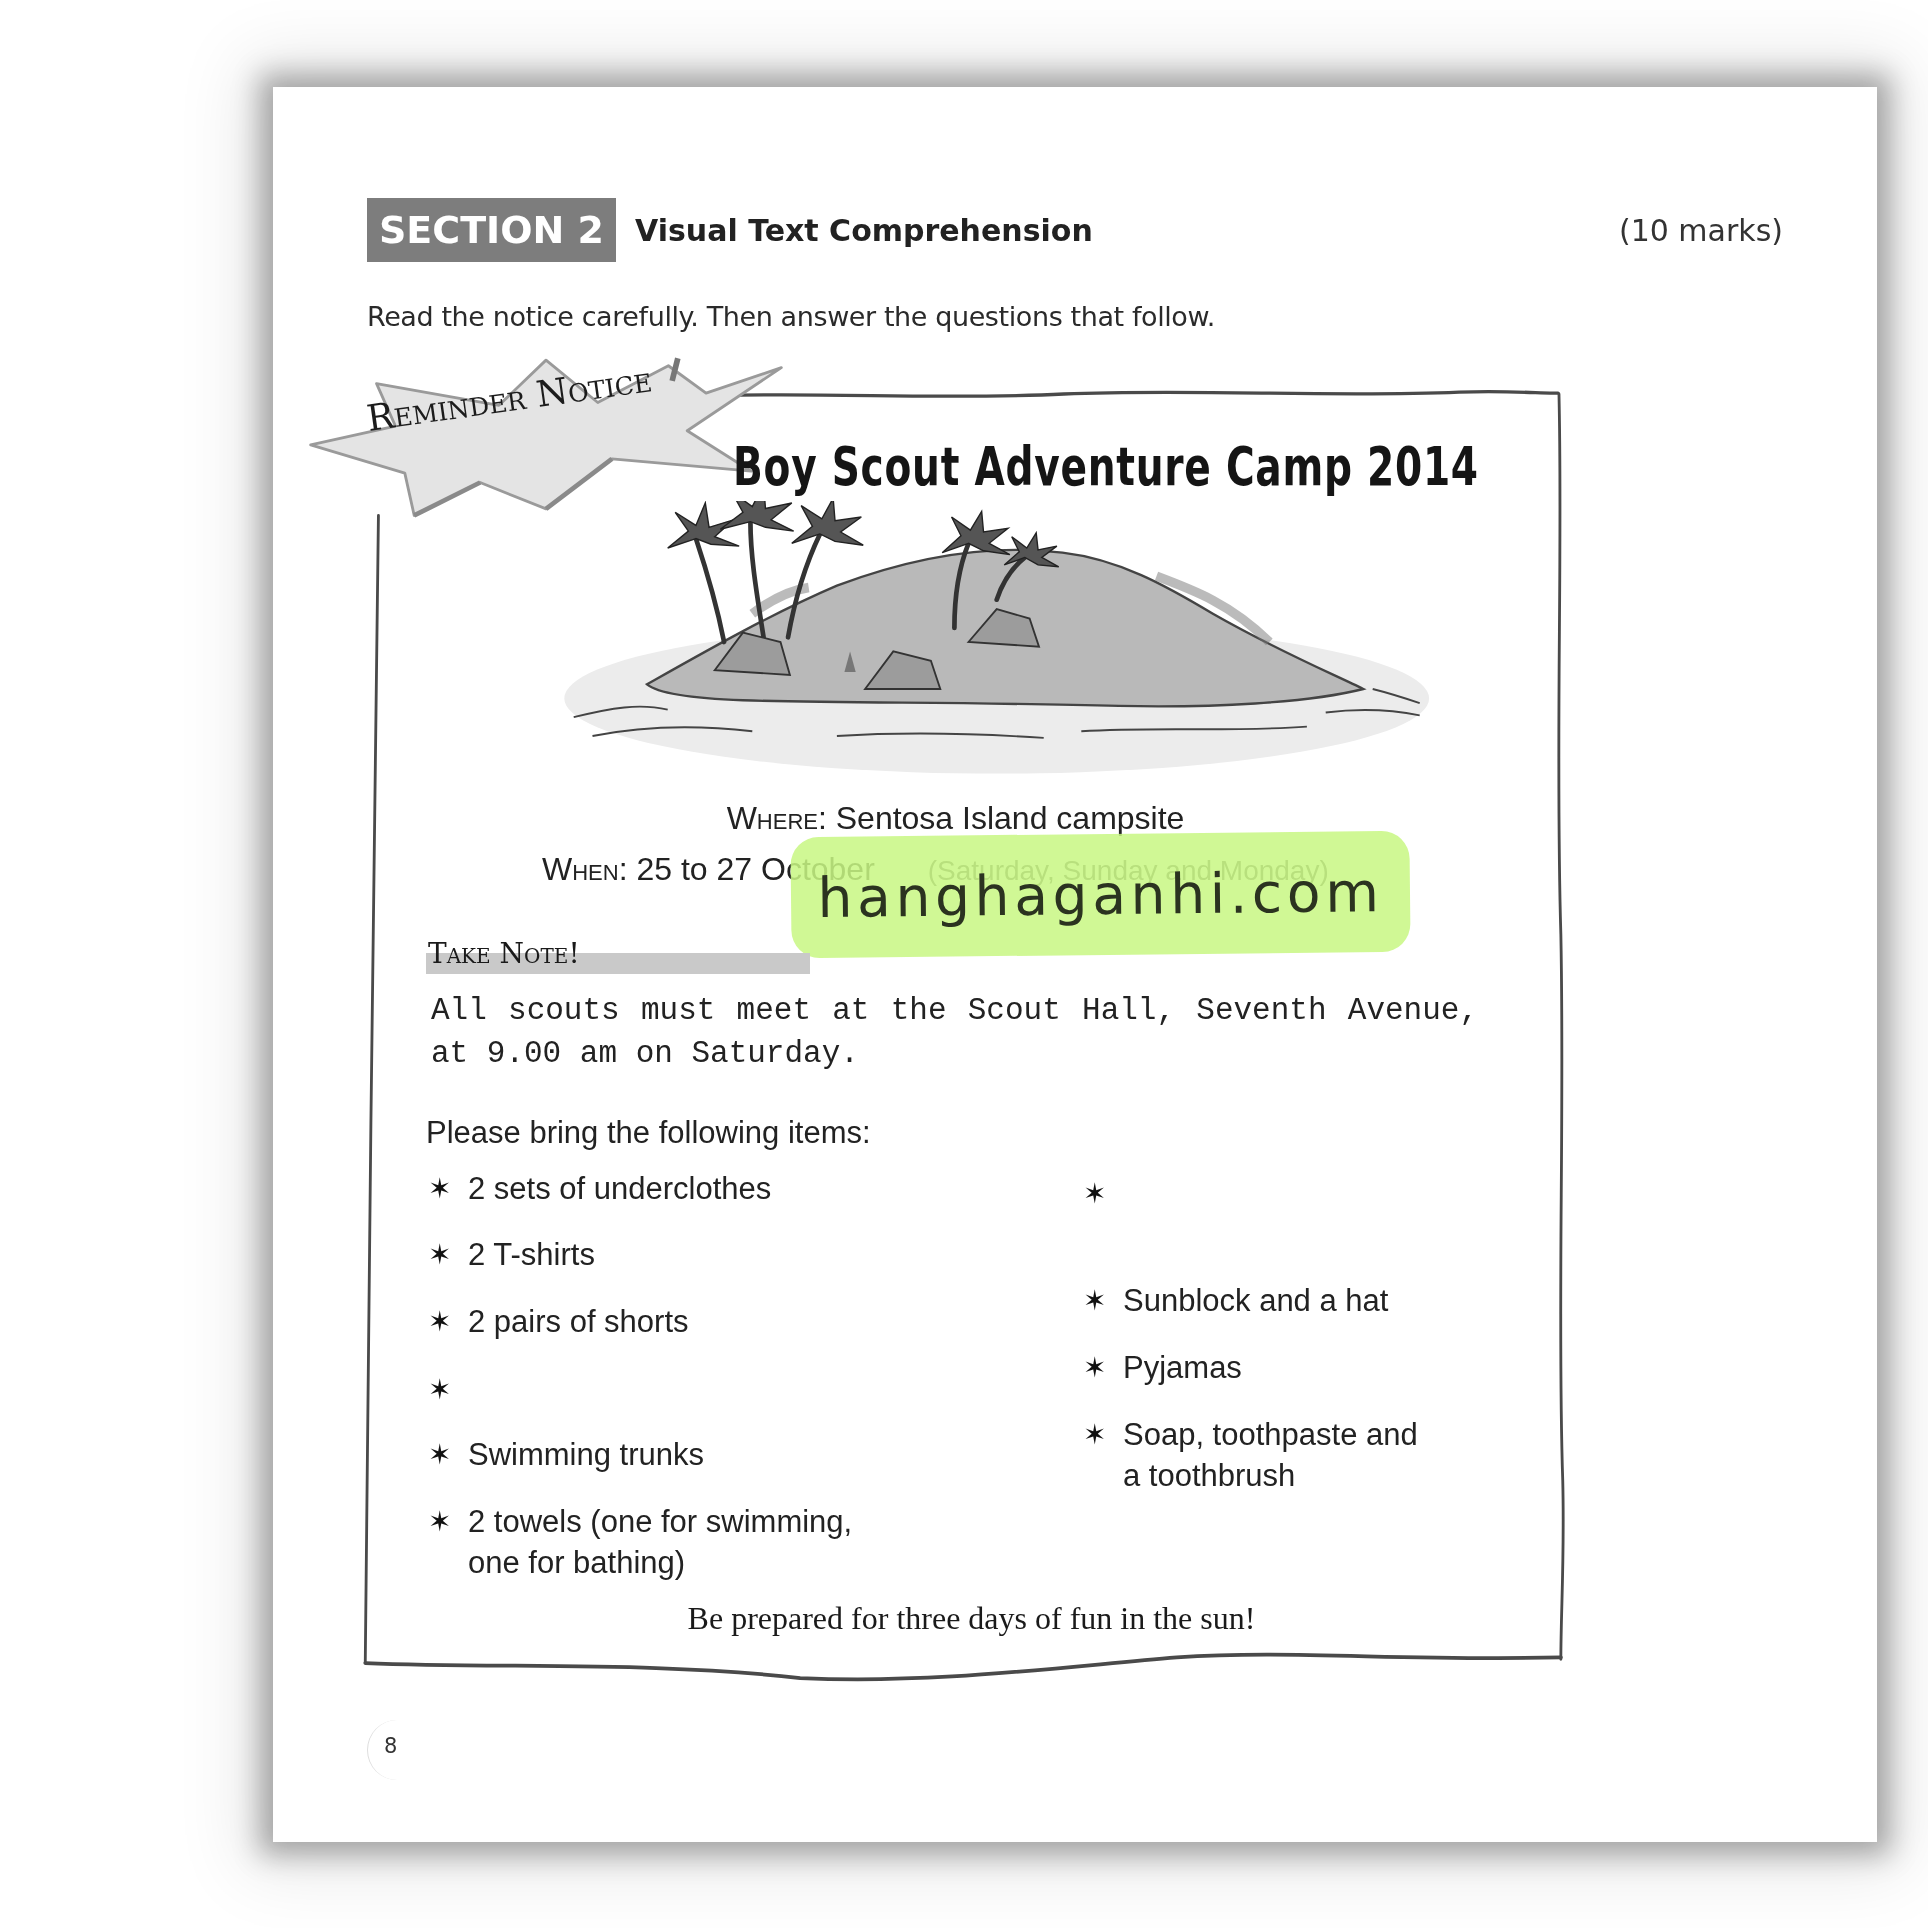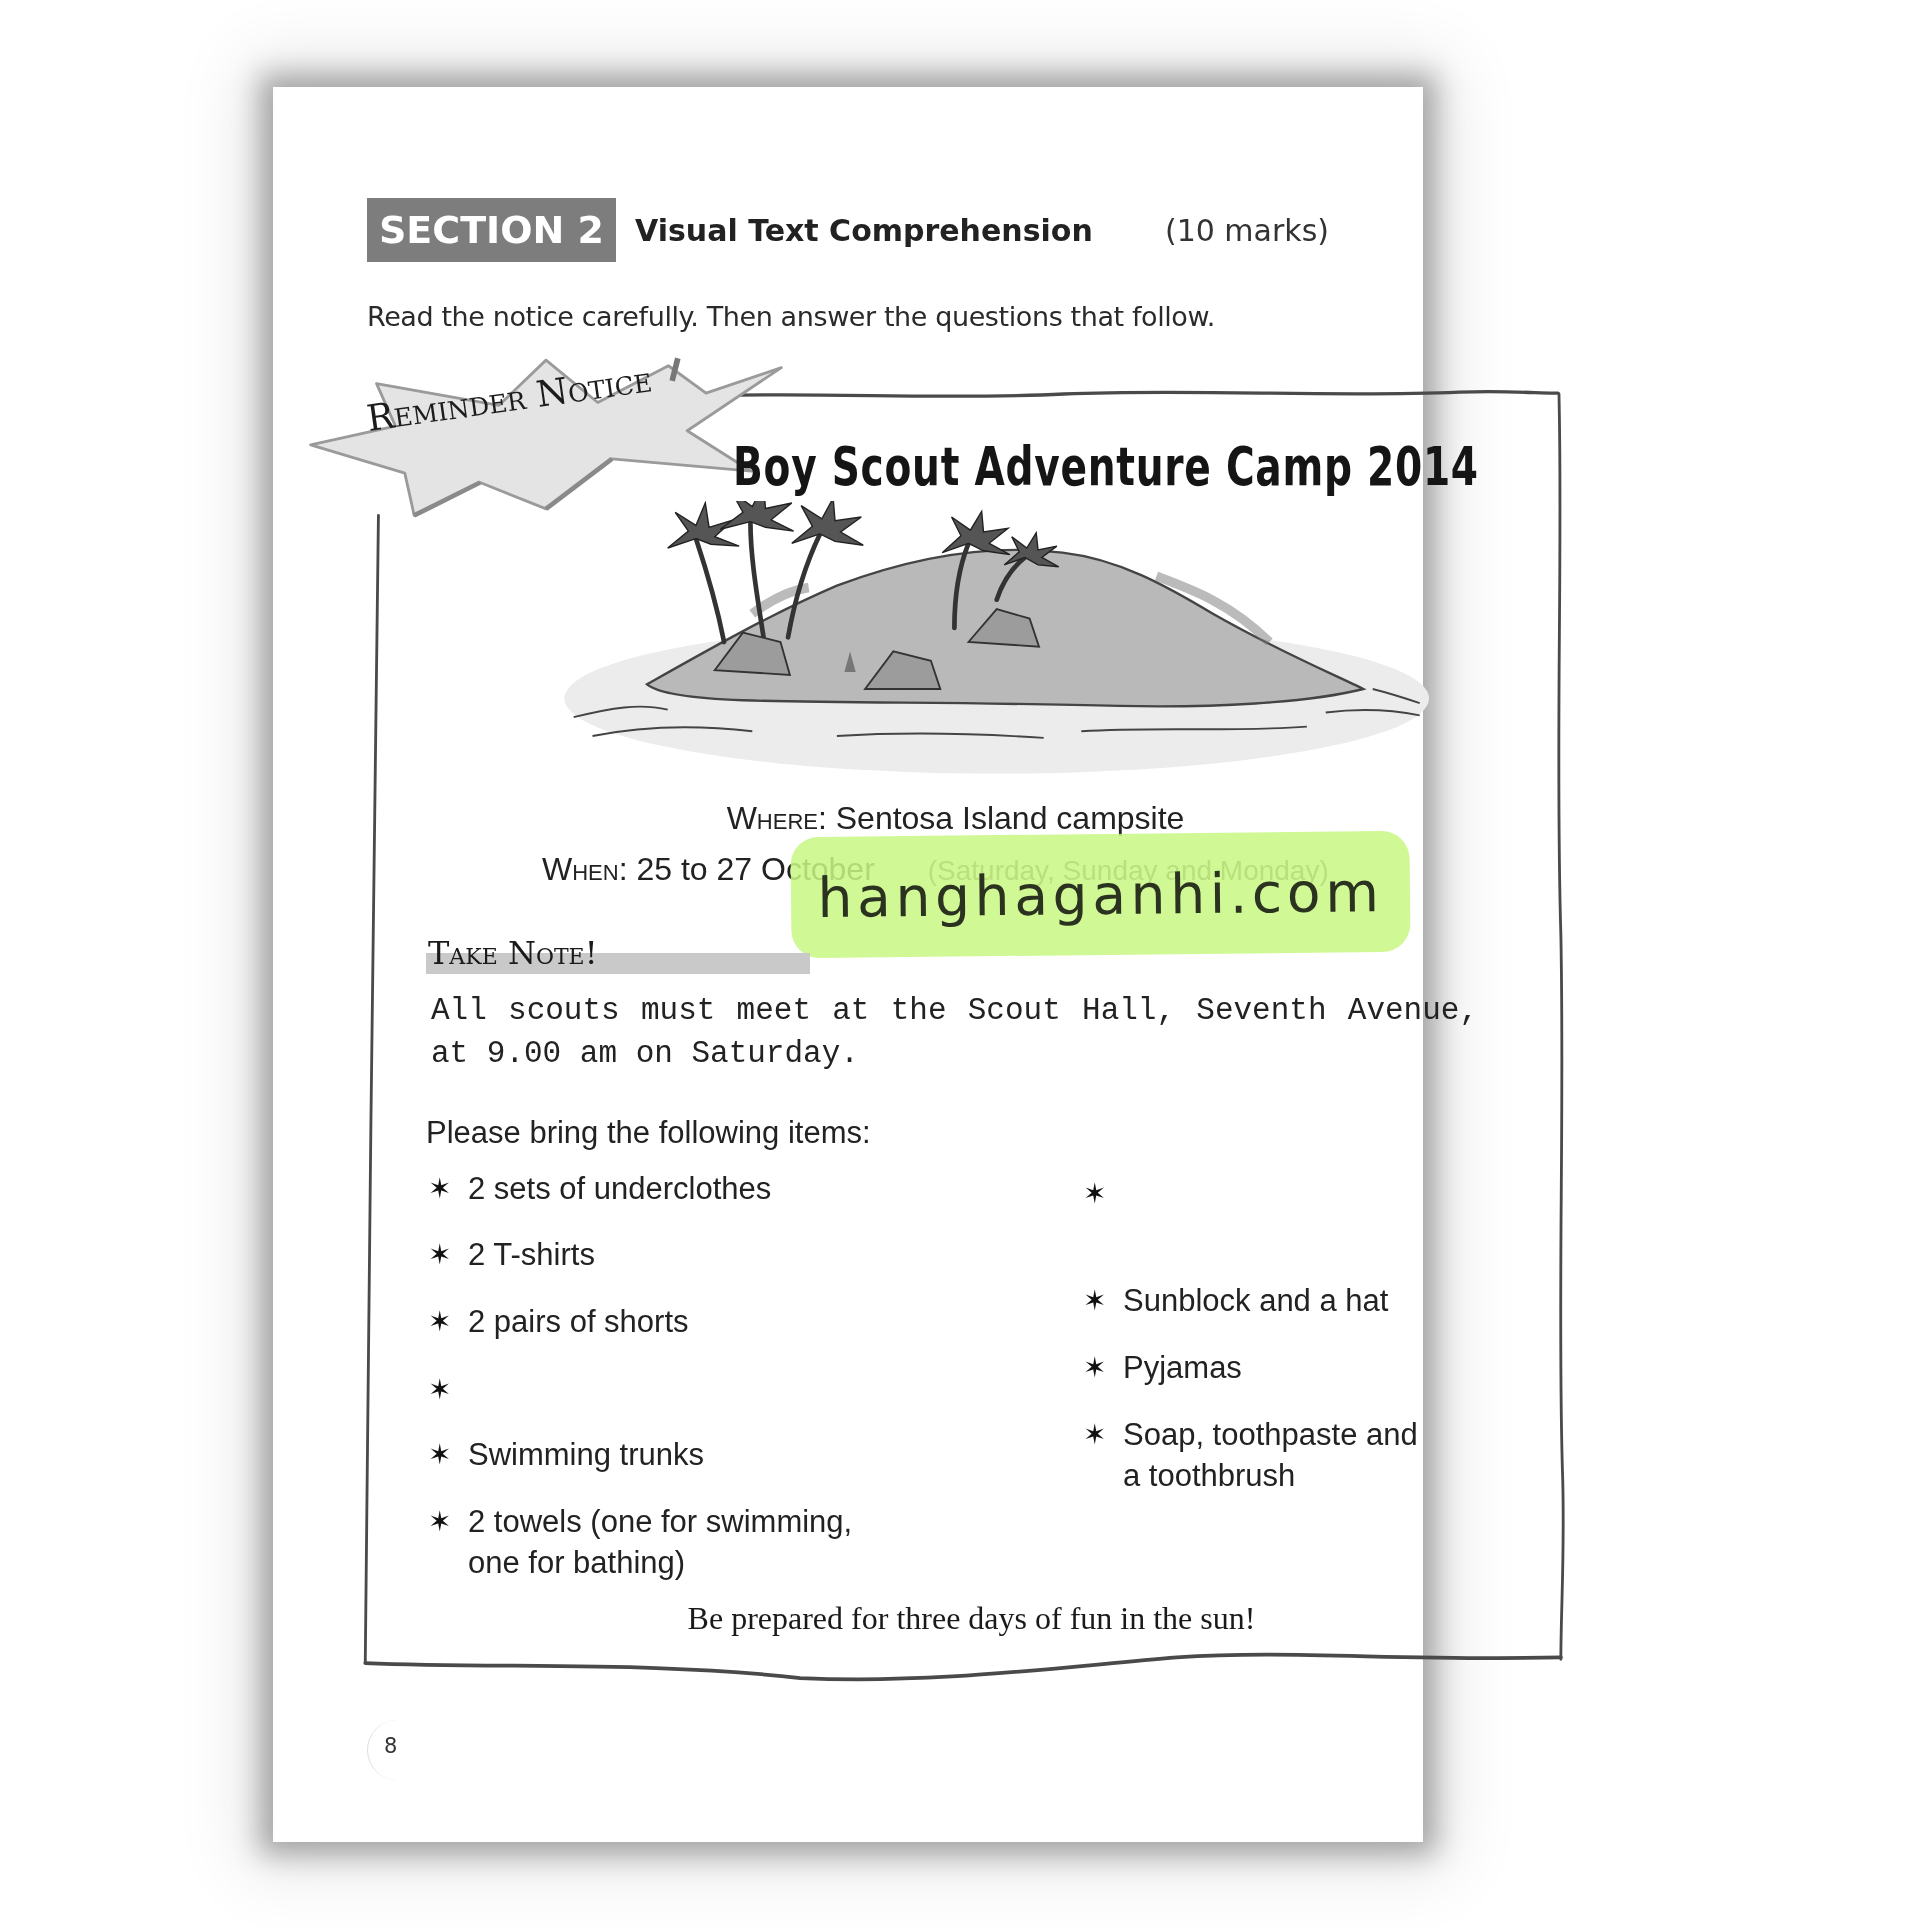--- a/index.html
+++ b/index.html
@@ -3,21 +3,21 @@
 <meta charset="utf-8">
 <style>
   html, body { margin: 0; padding: 0; }
   body {
     width: 1928px; height: 1928px; position: relative; overflow: hidden;
     background: #ffffff;
     font-family: "Liberation Sans", "DejaVu Sans", sans-serif;
     color: #1e1e1e;
   }
   .page {
-    position: absolute; left: 273px; top: 87px; width: 1150px; height: 1755px;
+    position: absolute; left: 273px; top: 87px; width: 1604px; height: 1755px;
     background: #ffffff;
     box-shadow: 0 0 26px 13px rgba(0,0,0,0.30), 0 0 66px 28px rgba(0,0,0,0.10);
   }
   .abs { position: absolute; }
   .section-badge {
     left: 94px; top: 111px; width: 249px; height: 64px;
     background: #7d7d7d; color: #ffffff;
     font-family: "DejaVu Sans", sans-serif; font-weight: bold; font-size: 38px;
     line-height: 64px; text-align: center; letter-spacing: 0px;
   }
@@ -56,21 +56,21 @@
   .small { font-size: 28px; }
   .watermark {
     left: 518px; top: 747px; width: 619px; height: 121px; border-radius: 28px;
     background: rgba(200, 247, 132, 0.86);
     display: flex; align-items: center; justify-content: center;
     font-family: "DejaVu Sans", sans-serif; font-size: 55px; letter-spacing: 4.7px; color: #2b3320;
     transform: rotate(-0.6deg);
   }
   .take-note-bar { left: 153px; top: 866px; width: 384px; height: 21px; background: #c9c9c9; }
   .take-note {
-    left: 155px; top: 840px; font-family: "DejaVu Serif", serif; font-size: 32px; line-height: 53px;
+    left: 155px; top: 840px; font-family: "DejaVu Serif", serif; font-size: 28px; line-height: 53px;
     color: #1a1a1a; font-variant: small-caps;
   }
   .para {
     left: 158px; top: 902px; width: 1047px; font-size: 31px; line-height: 43px; color: #222;
     text-align: justify; text-align-last: left; font-family: Liberation Mono, monospace;
   }
   .please {
     left: 153px; top: 1024px; font-size: 31px; line-height: 43px; color: #222;
   }
   .list { font-size: 31px; line-height: 41px; color: #222; }

